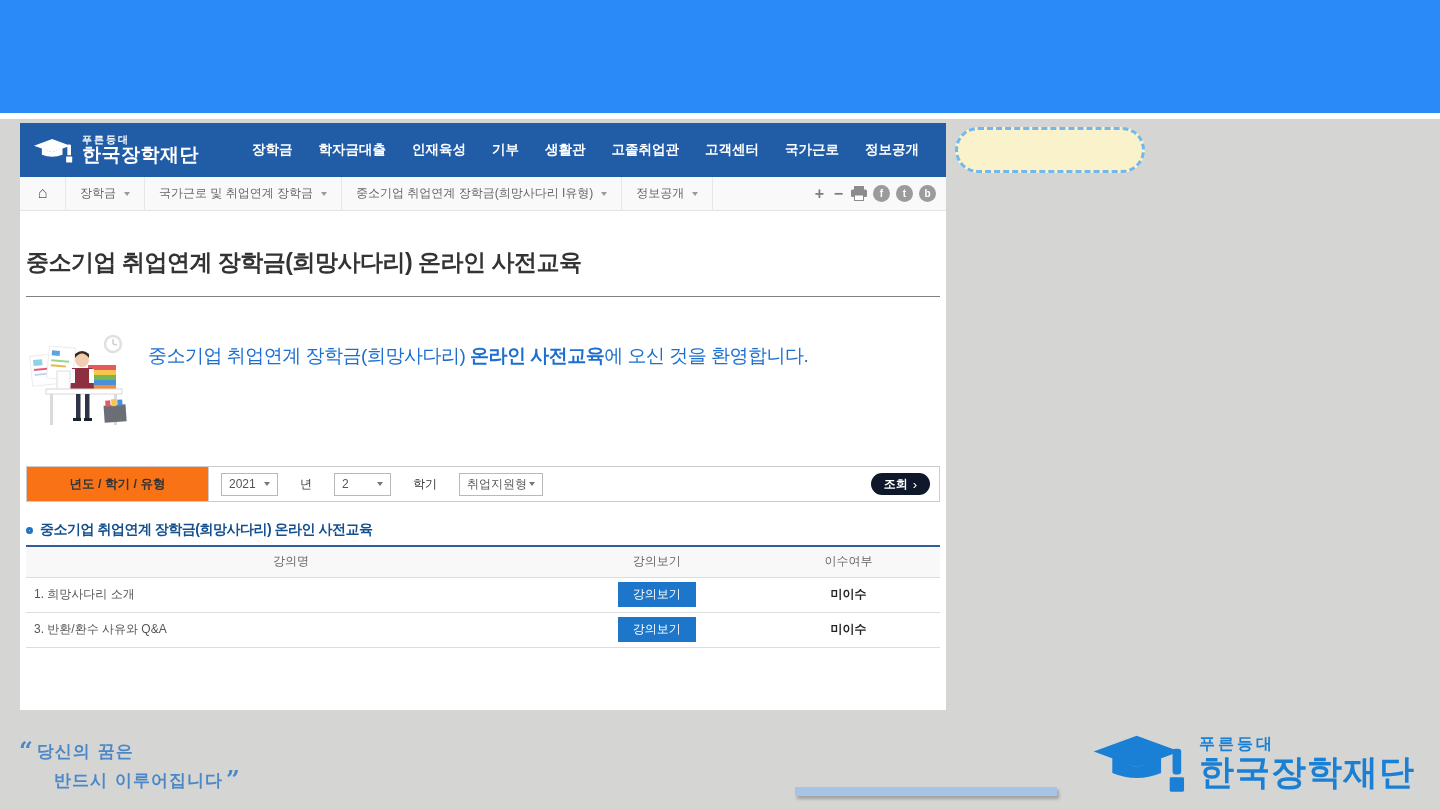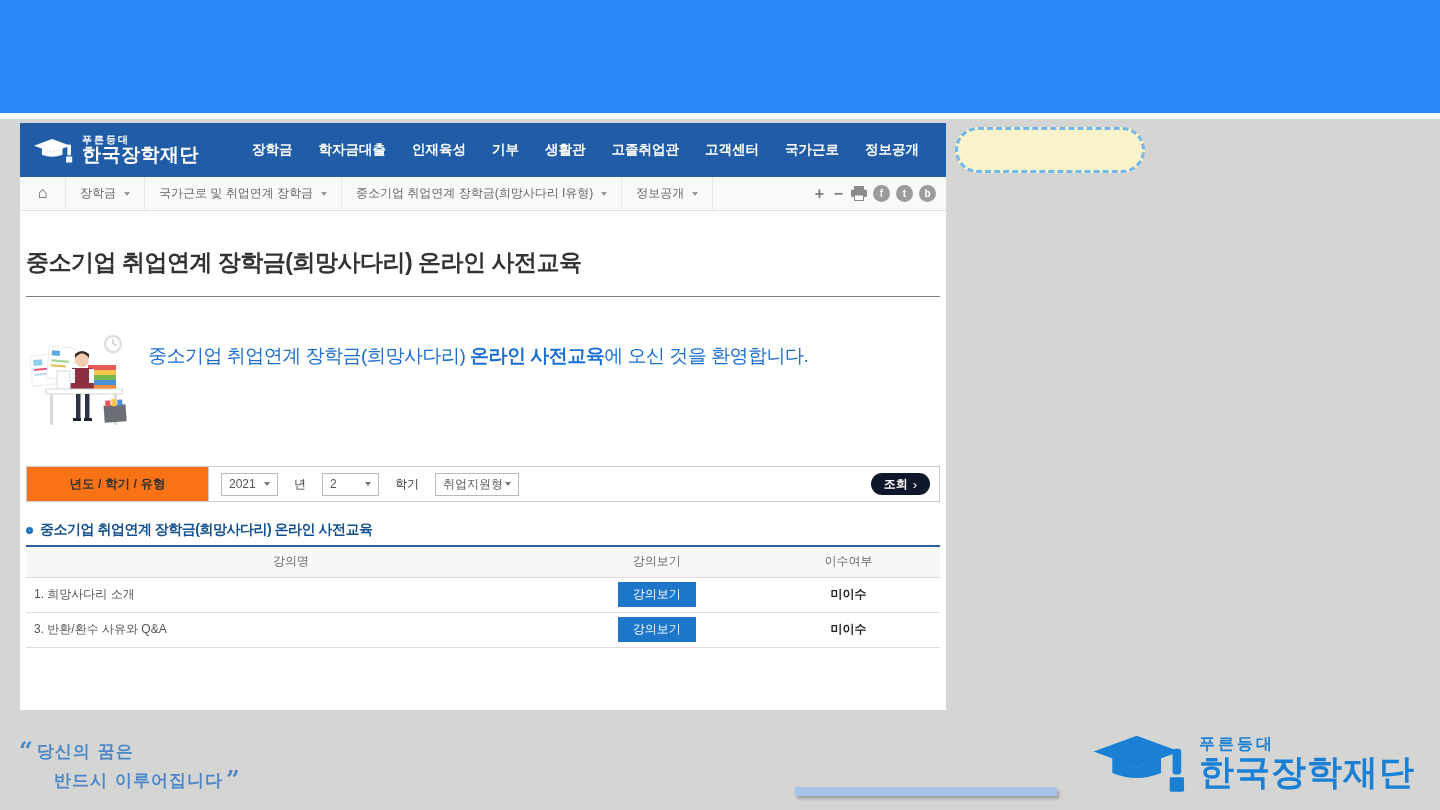--- a/index.html
+++ b/index.html
@@ -38,21 +38,21 @@
   h1 { margin-top:36px; font-size:23px; font-weight:bold; color:#333; letter-spacing:-0.5px; }
   .title-rule { border-bottom:1px solid #808080; margin-top:18px; }
 
   .welcome { display:flex; margin-top:30px; }
   .illus { width:112px; height:106px; flex:none; }
   .welcome-text { margin:16px 0 0 10px; font-size:19px; color:#1c6fd0; letter-spacing:-0.5px; }
   .welcome-text b { font-weight:bold; }
 
   .filter-box { margin-top:33px; border:1px solid #ccc; height:36px; display:flex; align-items:center; }
   .filter-label { width:182px; align-self:stretch; background:#f97316; border-right:1px solid #ccc; display:flex; align-items:center; justify-content:center; font-size:12.5px; font-weight:bold; color:#333; }
-  .filter-controls { display:flex; align-items:center; gap:16px; padding-left:12px; font-size:12px; color:#333; }
+  .filter-controls { display:flex; align-items:center; gap:22px; padding-left:12px; font-size:12px; color:#333; }
   .select { border:1px solid #b9b9b9; height:23px; background:#fff; display:inline-flex; align-items:center; justify-content:space-between; padding:0 7px; min-width:57px; font-size:12px; color:#555; cursor:pointer; }
   .select.wide { min-width:84px; }
   .select .tri { border-top-color:#777; }
   .search-btn { margin-left:auto; margin-right:9px; background:#0f172a; color:#fff; border:none; border-radius:11px; height:22px; padding:0 13px; font-size:12px; font-weight:bold; display:flex; align-items:center; gap:5px; cursor:pointer; }
   .search-btn .chev { font-size:13px; font-weight:normal; }
 
   .section-head { margin-top:19px; display:flex; align-items:center; gap:7px; font-size:14px; font-weight:bold; color:#14508f; padding-bottom:6px; border-bottom:2px solid #2e5f9c; letter-spacing:-0.5px; }
   .bullet { width:7px; height:7px; border:3px solid #1e73c2; border-radius:50%; display:inline-block; flex:none; }
 
   table { width:100%; border-collapse:collapse; font-size:12px; table-layout:fixed; }

